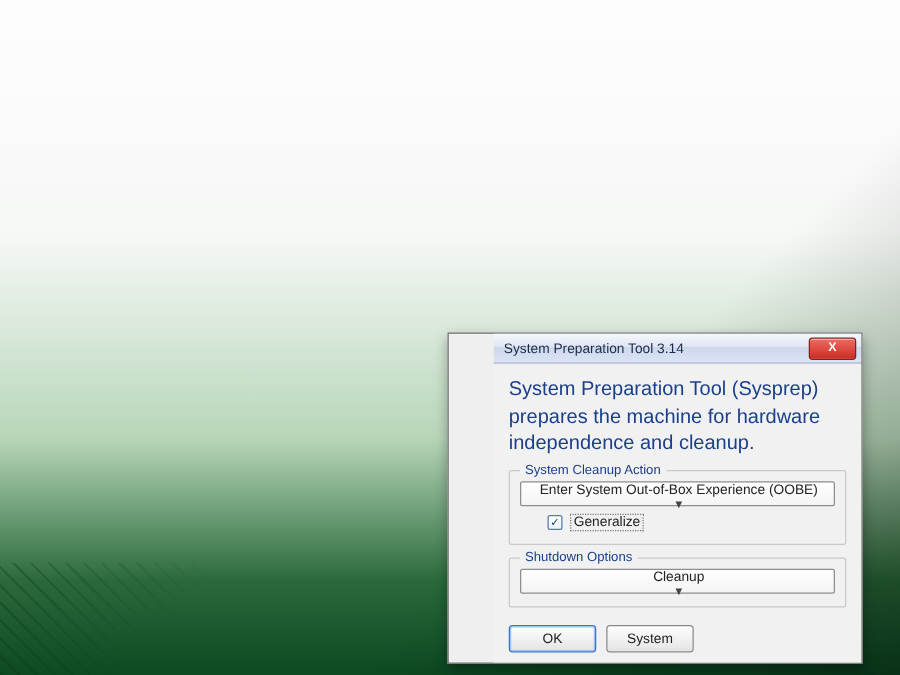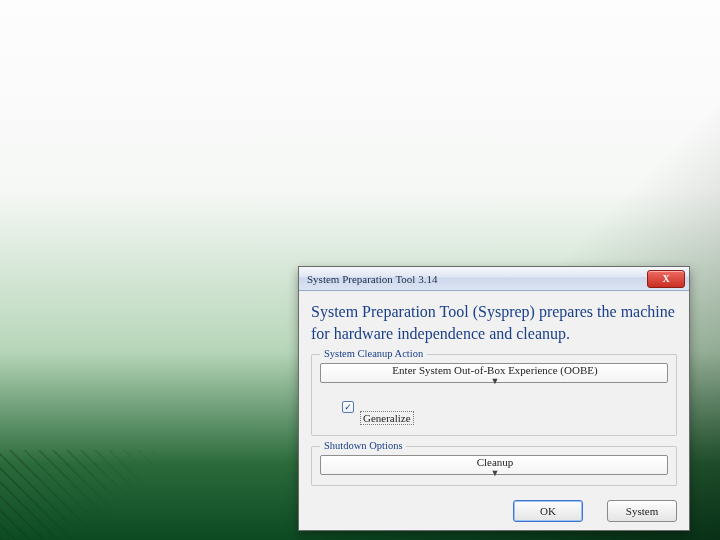--- a/index.html
+++ b/index.html
@@ -48,27 +48,28 @@
     font-size:22px;
     line-height:1.35;
     color:#111;
     white-space:pre-wrap;
   }
 
   
   .dialog{
     position:absolute;
     right:30px; top:266px;
-    width:392px;
+    width:332px;
     background:#efefef;
     border:1px solid #6b6b6b;
     box-shadow:0 4px 10px rgba(0,0,0,.35), 0 0 0 1px rgba(255,255,255,.25) inset;
-    font-family:Liberation Serif, serif;
+    font-family:Liberation Sans, sans-serif;
     font-size:11px;
     color:#222;
+    padding-left:36px;
   }
   .titlebar{
     display:flex;
     align-items:center;
     justify-content:space-between;
     height:24px;
     padding:0 4px 0 8px;
     background:linear-gradient(#f5f7fb,#dfe6f3 45%,#cdd8ec 46%,#dbe4f3);
     border-bottom:1px solid #9aa9c7;
     color:#1b2b4a;
@@ -142,24 +143,23 @@
     border:1px solid #5b7aaf;
     background:linear-gradient(#fff,#e9f1ff);
     border-radius:2px;
     display:flex; align-items:center; justify-content:center;
     font-size:9px; color:#16417e;
     cursor:pointer;
   }
   .chk-label{
     border:1px dotted #7c7c7c;
     padding:0 2px;
-    margin-top:22px;
   }
   .buttons{
-    display:flex; justify-content:flex-end; gap:24px;
+    display:flex; justify-content:flex-start; gap:8px;
     padding-top:4px;
   }
   .btn{
     min-width:70px; height:22px;
     background:linear-gradient(#fefefe,#e4e4e4);
     border:1px solid #8a8a8a;
     border-radius:3px;
     font-size:11px;
     display:flex; align-items:center; justify-content:center;
     cursor:pointer;

